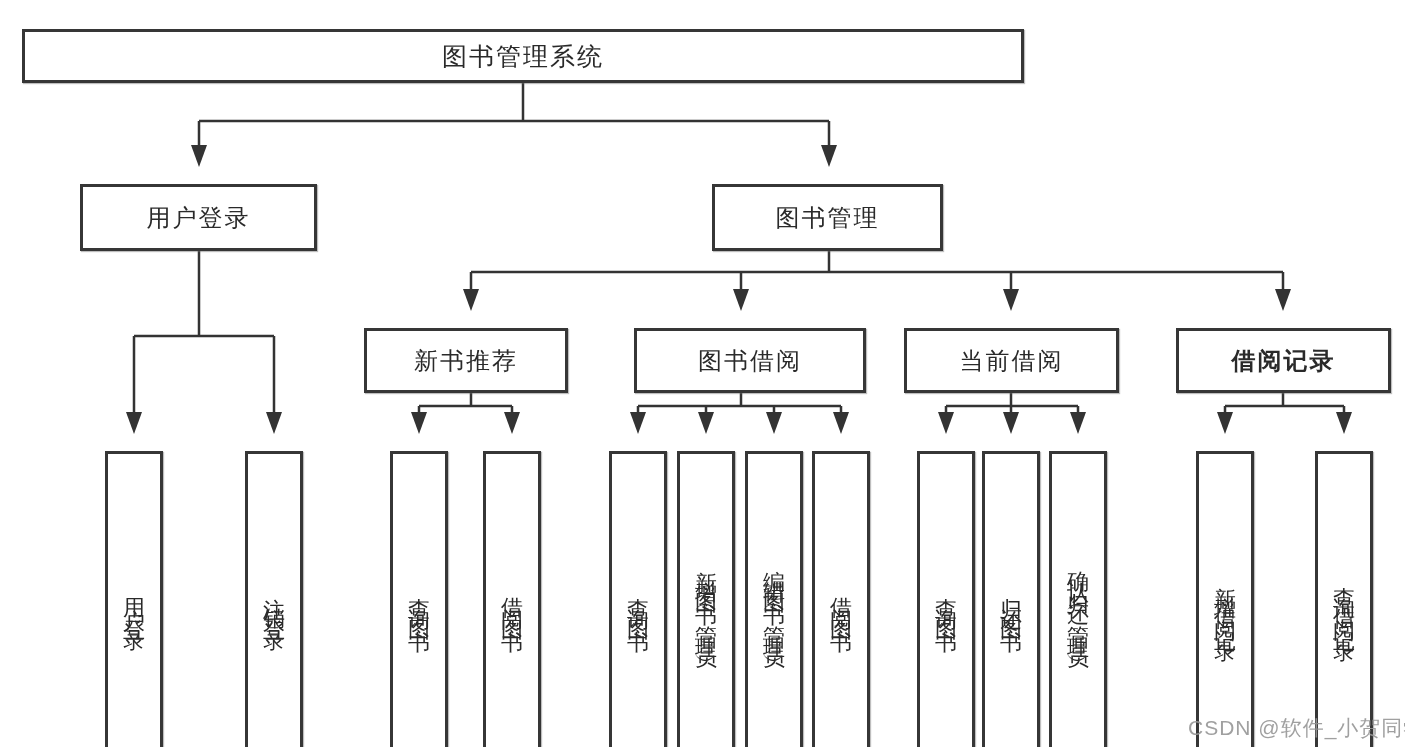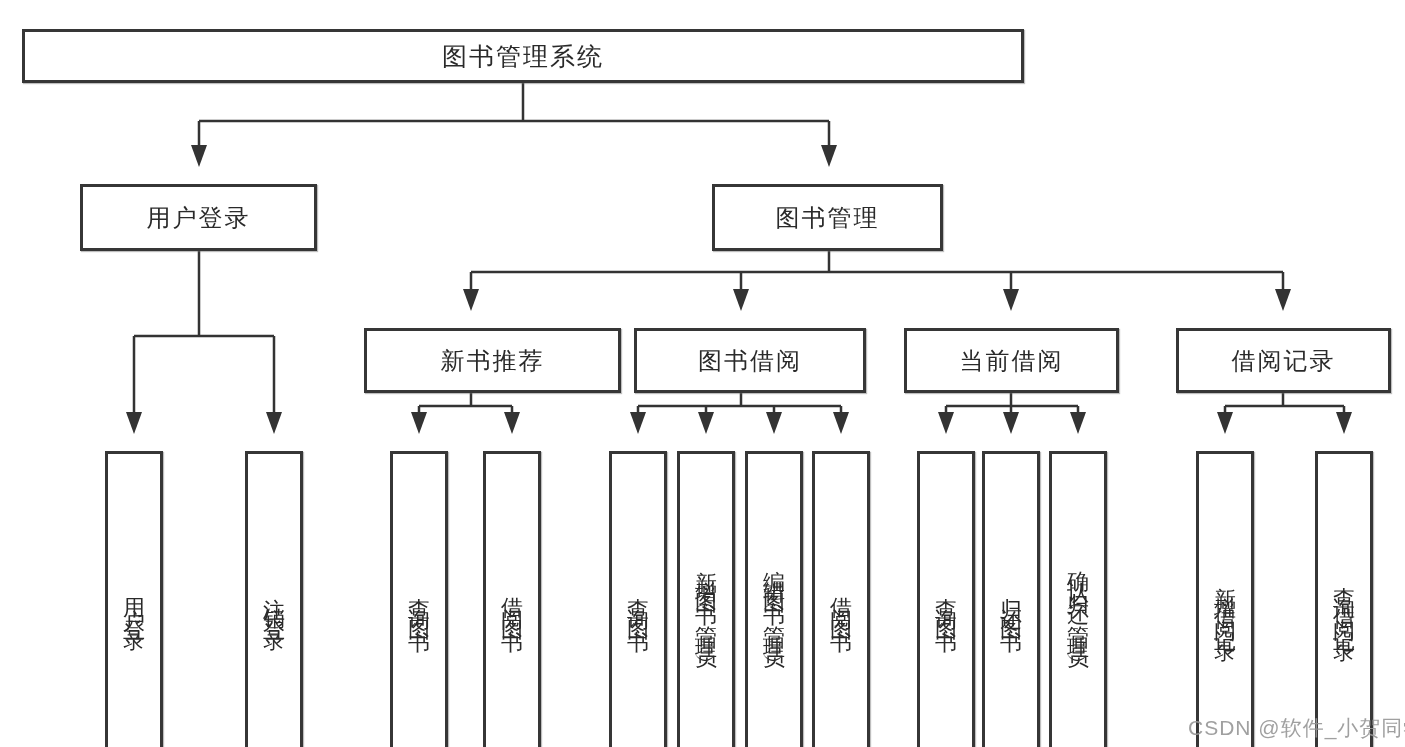--- a/index.html
+++ b/index.html
@@ -45,24 +45,24 @@
     font-size: 21px;
     color: rgba(150,150,150,0.9);
     letter-spacing: 1px;
     white-space: nowrap;
     z-index: 5;
   }
   
   .n-root            { left: 22px;   top: 13px;  width: 1002px; height: 54px; }
   .n-user-login      { left: 80px;   top: 168px; width: 237px;  height: 67px; }
   .n-book-mgmt       { left: 712px;  top: 168px; width: 231px;  height: 67px; }
-  .n-new-book        { left: 364px;  top: 312px; width: 257px;  height: 65px; }
+  .n-new-book        { left: 364px;  top: 312px; width: 204px;  height: 65px; }
   .n-book-borrow     { left: 634px;  top: 312px; width: 232px;  height: 65px; }
   .n-current-borrow  { left: 904px;  top: 312px; width: 215px;  height: 65px; }
-  .n-borrow-records  { left: 1176px; top: 312px; width: 215px;  height: 65px; }
+  .n-borrow-records  { left: 1176px; top: 312px; width: 215px;  height: 65px; font-weight: bold; }
   .leaf { top: 435px; width: 58px; height: 302px; }
   .lf-1  { left: 105px; }
   .lf-2  { left: 245px; }
   .lf-3  { left: 390px; }
   .lf-4  { left: 483px; }
   .lf-5  { left: 609px; }
   .lf-6  { left: 677px; }
   .lf-7  { left: 745px; }
   .lf-8  { left: 812px; }
   .lf-9  { left: 917px; }

